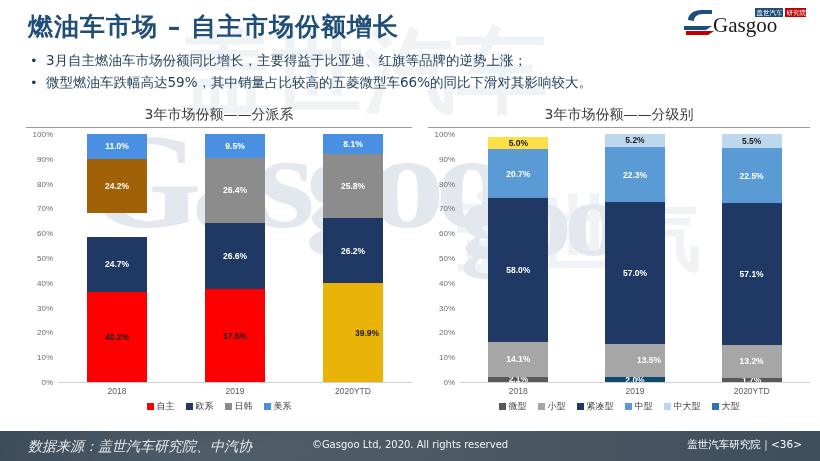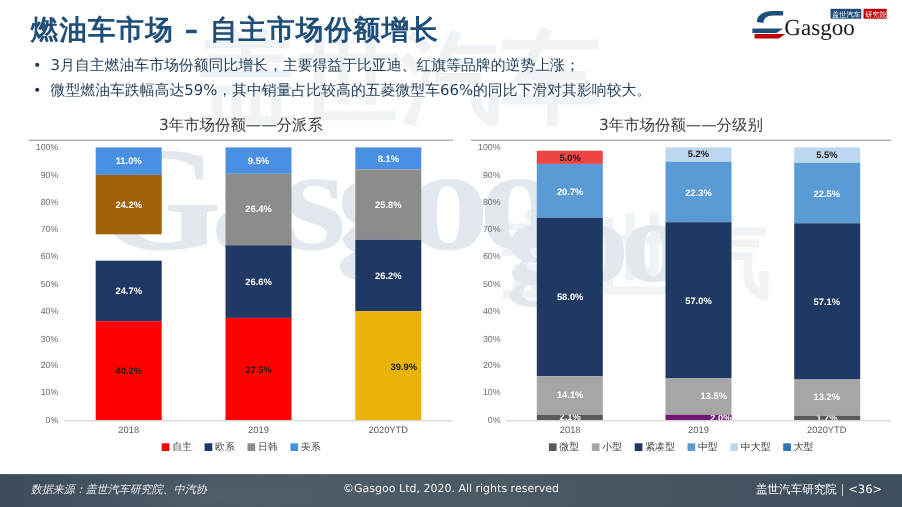--- a/index.html
+++ b/index.html
@@ -114,21 +114,21 @@
     z-index:30;overflow:hidden;
   }
   .footer:before{
     content:"";position:absolute;left:-60px;top:-40px;width:520px;height:120px;
     border-radius:50%;
     background:radial-gradient(ellipse at center,rgba(255,255,255,.07),rgba(255,255,255,0) 65%);
   }
   .f-src{
     position:absolute;left:28px;top:7px;
     font-family:"DejaVu Serif","Liberation Serif",serif;
-    font-style:italic;font-size:10px;color:#e9e9e9;text-align:center;
+    font-style:italic;font-size:14px;color:#e9e9e9;text-align:center;
   }
   .f-center{
     position:absolute;left:0;right:0;top:8px;text-align:center;
     font-family:"DejaVu Sans","Liberation Sans",sans-serif;
     font-size:10px;color:#f2f2f2;
   }
   .f-right{
     position:absolute;right:18px;top:7px;
     font-family:"DejaVu Sans","Liberation Sans",sans-serif;
     font-size:10.5px;color:#ffffff;
@@ -274,21 +274,21 @@
           <div class="ytick" style="top: 148.8px;">40%</div>
           <div class="ytick" style="top: 124px;">50%</div>
           <div class="ytick" style="top: 99.2px;">60%</div>
           <div class="ytick" style="top: 74.4px;">70%</div>
           <div class="ytick" style="top: 49.6px;">80%</div>
           <div class="ytick" style="top: 24.8px;">90%</div>
           <div class="ytick" style="top: 0px;">100%</div>
         </div>
       <div class="plotarea" id="bars-right">
           <div class="barcol">
-            <div class="seg" style="height: 12.4px; background: #ef4444; color: rgb(26, 26, 26);">
+            <div class="seg" style="height: 12.4px; background: #fde047; color: rgb(26, 26, 26);">
               <span>5.0%</span>
             </div>
             <div class="seg" style="height: 49px; background: rgb(91, 155, 213); color: rgb(255, 255, 255);">
               <span>20.7%</span>
             </div>
             <div class="seg" style="height: 143.84px; background: rgb(31, 56, 100); color: rgb(255, 255, 255);">
               <span>58.0%</span>
             </div>
             <div class="seg" style="height: 34.968px; background: rgb(166, 166, 166); color: rgb(255, 255, 255);">
               <span>14.1%</span>
@@ -303,21 +303,21 @@
             </div>
             <div class="seg" style="height: 55.304px; background: rgb(91, 155, 213); color: rgb(255, 255, 255);">
               <span>22.3%</span>
             </div>
             <div class="seg" style="height: 141.36px; background: rgb(31, 56, 100); color: rgb(255, 255, 255);">
               <span>57.0%</span>
             </div>
             <div class="seg" style="height: 33.48px; background: rgb(166, 166, 166); color: rgb(255, 255, 255); padding-left: 28px;">
               <span>13.5%</span>
             </div>
-            <div class="seg" style="height: 4.96px; background: #701a75; color: rgb(255, 255, 255); justify-content: flex-end;">
+            <div class="seg" style="height: 4.96px; background: #0c4a6e; color: rgb(255, 255, 255);">
               <span>2.0%</span>
             </div>
           </div>
           <div class="barcol">
             <div class="seg" style="height: 13.64px; background: rgb(189, 215, 238); color: rgb(26, 26, 26);">
               <span>5.5%</span>
             </div>
             <div class="seg" style="height: 55.8px; background: rgb(91, 155, 213); color: rgb(255, 255, 255);">
               <span>22.5%</span>
             </div>

